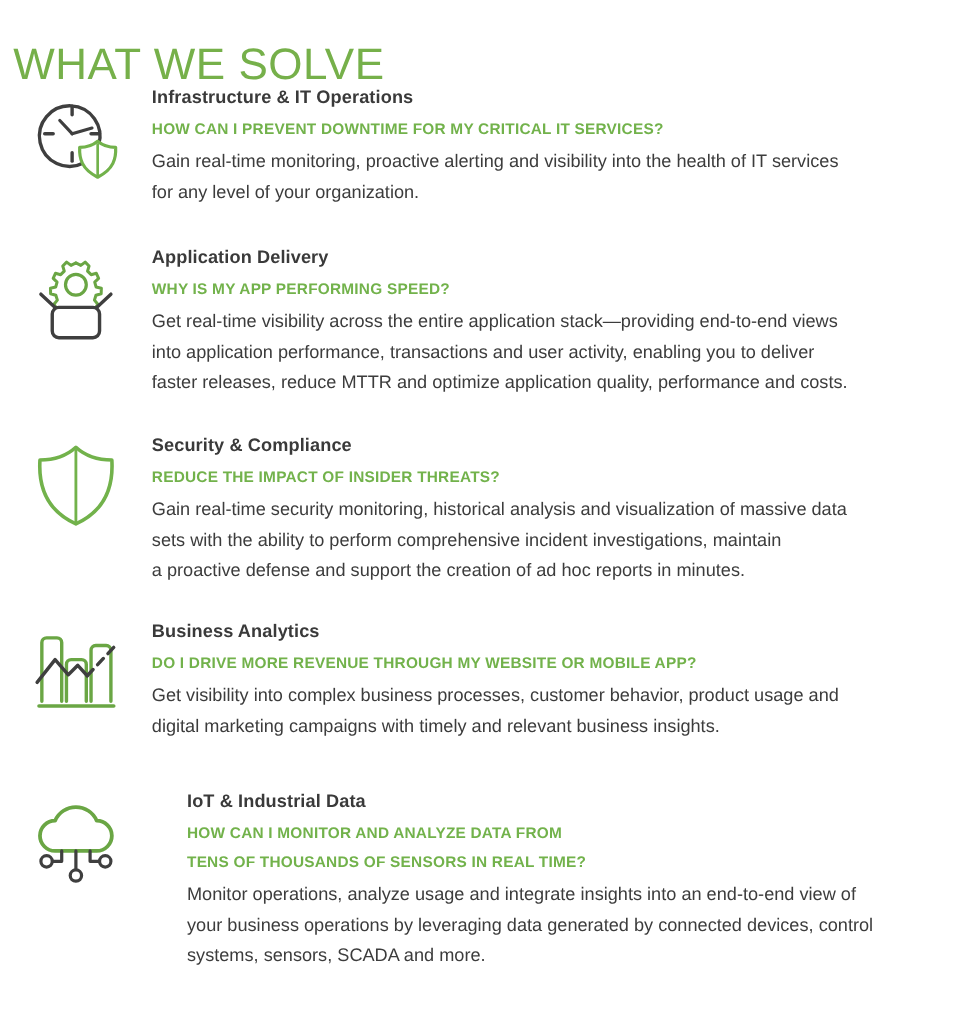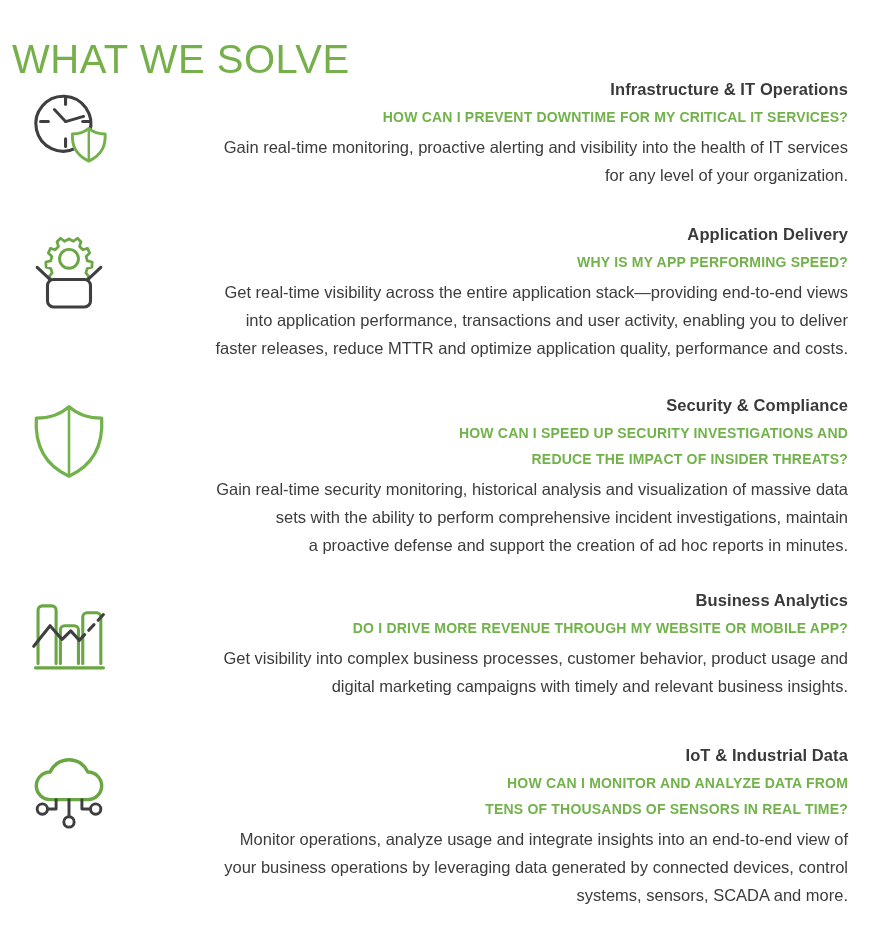--- a/index.html
+++ b/index.html
@@ -13,21 +13,20 @@
     font-family: "Liberation Sans", sans-serif;
     color: #3c3c3c;
     overflow: hidden;
   }
 
   .page {
     position: relative;
     width: 874px;
     height: 938px;
     box-sizing: border-box;
-    text-align: right;
   }
 
   
   .page-title {
     position: absolute;
     left: 12px;
     top: 6px;
     font-size: 40px;
     line-height: 52px;
     letter-spacing: 0.5px;
@@ -167,21 +166,20 @@
     <div class="section s3">
       <div class="icon-col">
         <svg class="icon-box" viewBox="0 0 100 100">
           <path d="M50 10 C62 21 76 23.5 88 23.5 C89.5 48 83 76 50 91 C17 76 10.5 48 12 23.5 C24 23.5 38 21 50 10 Z" fill="#ffffff" stroke="#72b24b" stroke-width="3.8" stroke-linejoin="round"></path>
           <line x1="50" y1="12" x2="50" y2="90" stroke="#72b24b" stroke-width="3"></line>
         </svg>
       </div>
       <div class="text-col">
         <div class="kicker">Security &amp; Compliance</div>
         <div class="question">
-          <span class="q-line">HOW CAN I SPEED UP SECURITY INVESTIGATIONS AND</span>
           <span class="q-line">REDUCE THE IMPACT OF INSIDER THREATS?</span>
         </div>
         <div class="body-text">
           <span class="b-line">Gain real-time security monitoring, historical analysis and visualization of massive data</span>
           <span class="b-line">sets with the ability to perform comprehensive incident investigations, maintain</span>
           <span class="b-line">a proactive defense and support the creation of ad hoc reports in minutes.</span>
         </div>
       </div>
     </div>
 

